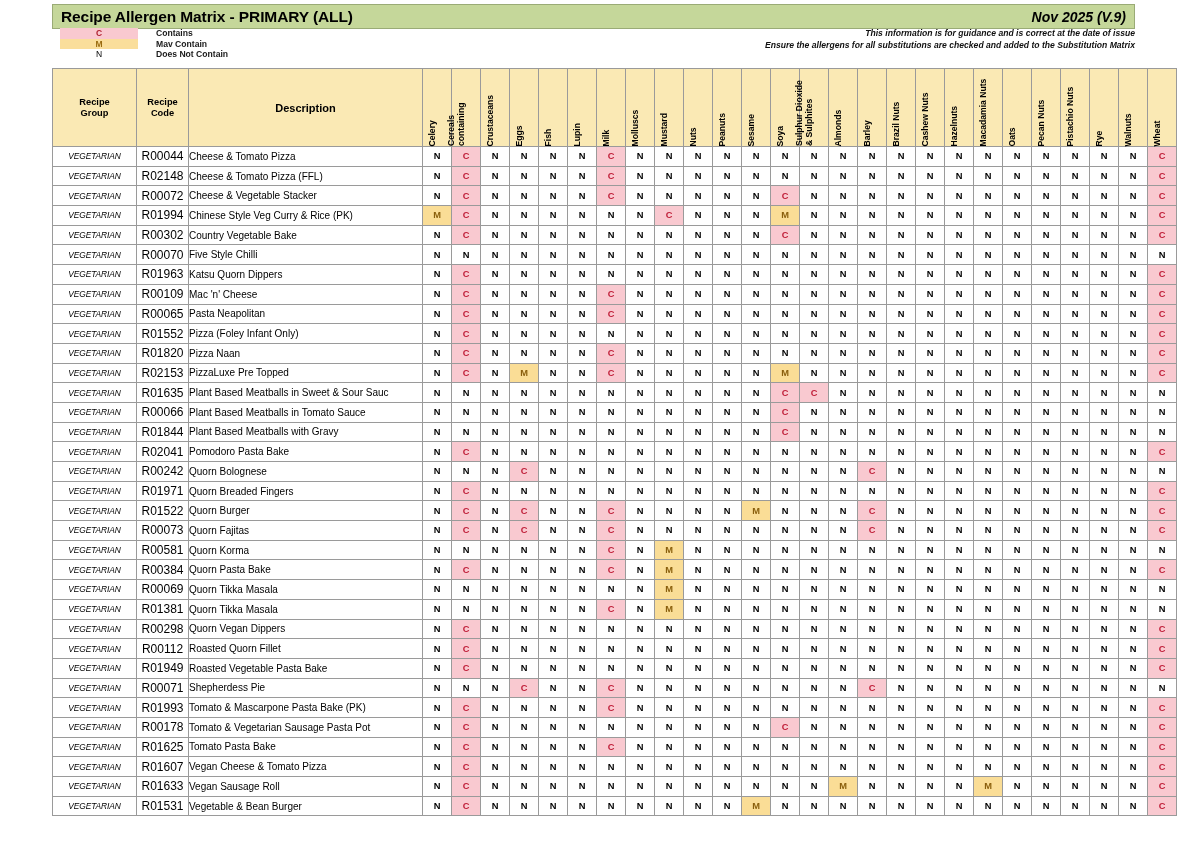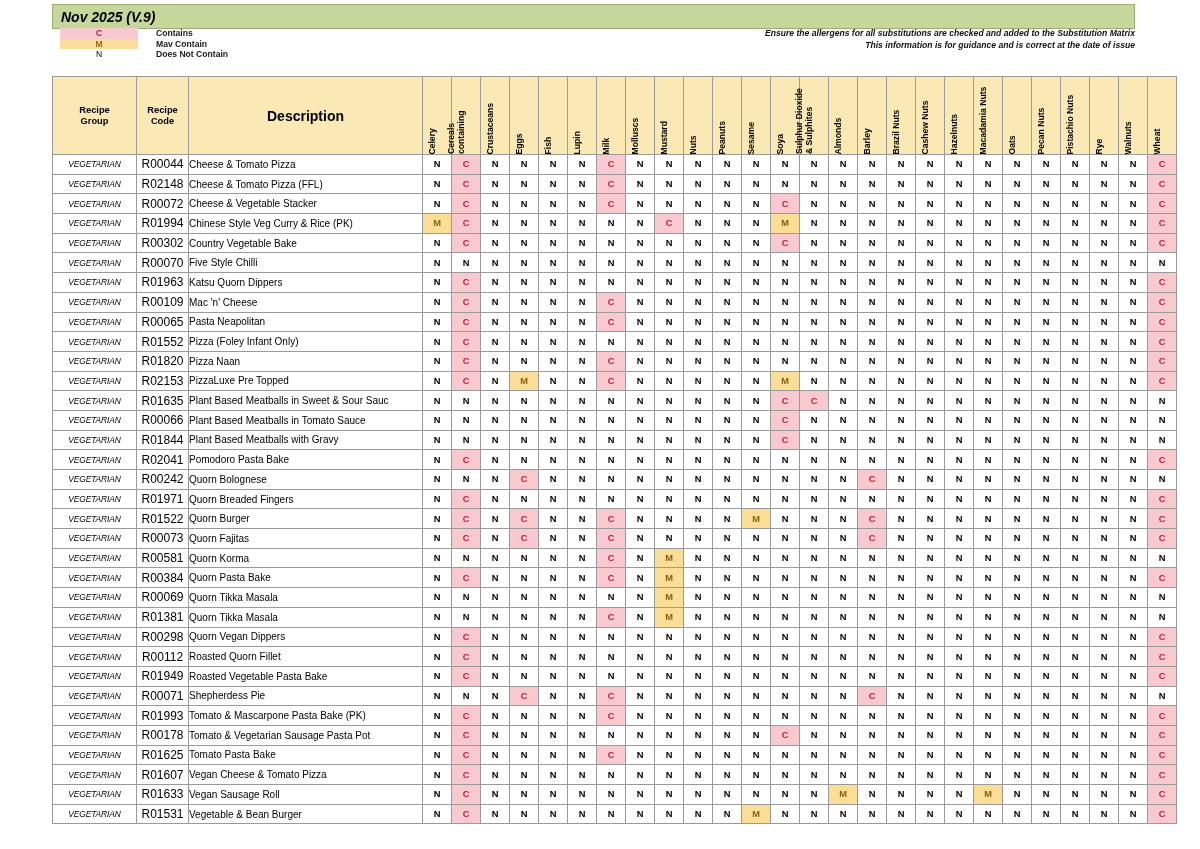--- a/index.html
+++ b/index.html
@@ -92,21 +92,21 @@
     font-style: italic;
     font-weight: bold;
     line-height: 11.5px;
     color: #111;
   }
 
   
   .matrix-wrap {
     position: absolute;
     left: 52px;
-    top: 76px;
+    top: 68px;
     width: 1083px;
   }
   table.matrix {
     border-collapse: collapse;
     table-layout: fixed;
     width: 1083px;
     border: 1px solid #808080;
   }
   table.matrix th, table.matrix td {
     border: 1px solid #9a9a9a;
@@ -115,21 +115,21 @@
   }
 
   
   thead th {
     background: #fae9b4;
     height: 78px;
     vertical-align: middle;
   }
   th.h-group { width: 84px; font-size: 9.3px; font-weight: bold; text-align: center; line-height: 11px; }
   th.h-code  { width: 52px; font-size: 9.3px; font-weight: bold; text-align: center; line-height: 11px; }
-  th.h-desc  { width: 234px; font-size: 14px; font-weight: bold; text-align: center; }
+  th.h-desc  { width: 234px; font-size: 11px; font-weight: bold; text-align: center; }
   th.h-all {
     width: 29px;
     position: relative;
   }
   th.h-all .vtext {
     position: absolute;
     left: 50%;
     bottom: 5px;
     transform: translateX(-50%) rotate(-90deg);
     transform-origin: center bottom;
@@ -175,41 +175,42 @@
   td.c-val.v-N { background: #ffffff; color: #000; }
   td.c-val.v-C { background: #f9c9d0; color: #c0203a; }
   td.c-val.v-M { background: #fadd96; color: #8a5f0d; }
 </style>
 </head>
 <body>
 
 <div class="page">
 
   <div class="titlebar">
+    <span class="title-text">Recipe Allergen Matrix - PRIMARY (ALL)</span>
     <span class="title-version">Nov 2025 (V.9)</span>
   </div>
 
   <div class="legend">
     <div class="legend-row">
       <span class="legend-swatch sw-c">C</span>
       <span class="legend-label">Contains</span>
     </div>
     <div class="legend-row">
       <span class="legend-swatch sw-m">M</span>
       <span class="legend-label">Mav Contain</span>
     </div>
     <div class="legend-row">
       <span class="legend-swatch sw-n">N</span>
       <span class="legend-label">Does Not Contain</span>
     </div>
   </div>
 
   <div class="header-notes">
+    <div>This information is for guidance and is correct at the date of issue</div>
     <div>Ensure the allergens for all substitutions are checked and added to the Substitution Matrix</div>
-    <div>This information is for guidance and is correct at the date of issue</div>
   </div>
 
   <div class="matrix-wrap">
     <table class="matrix">
       <thead>
         <tr>
           <th class="h-group">
             <div>Recipe</div>
             <div>Group</div>
           </th>

